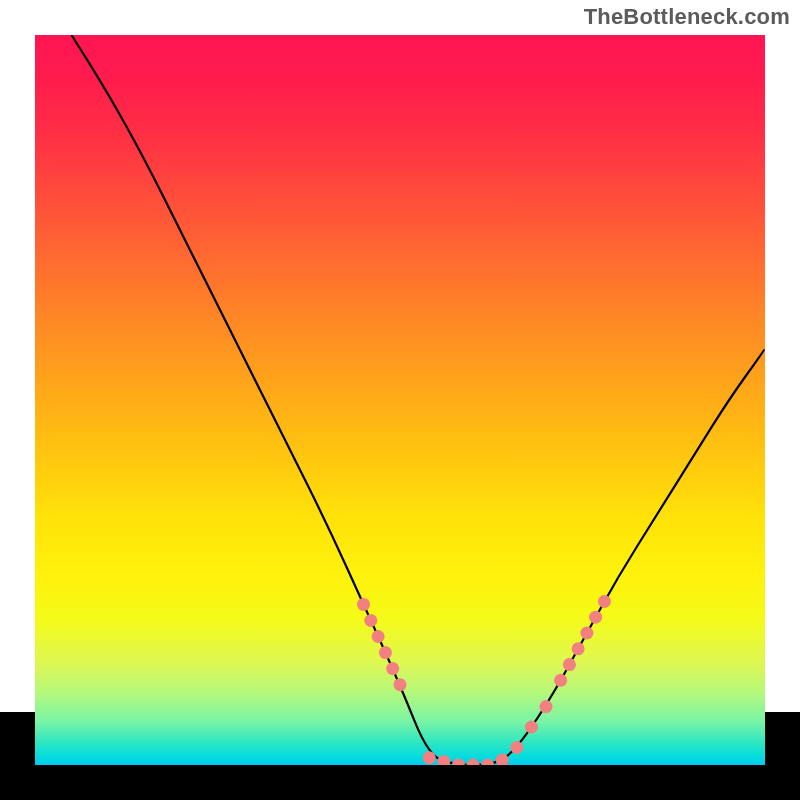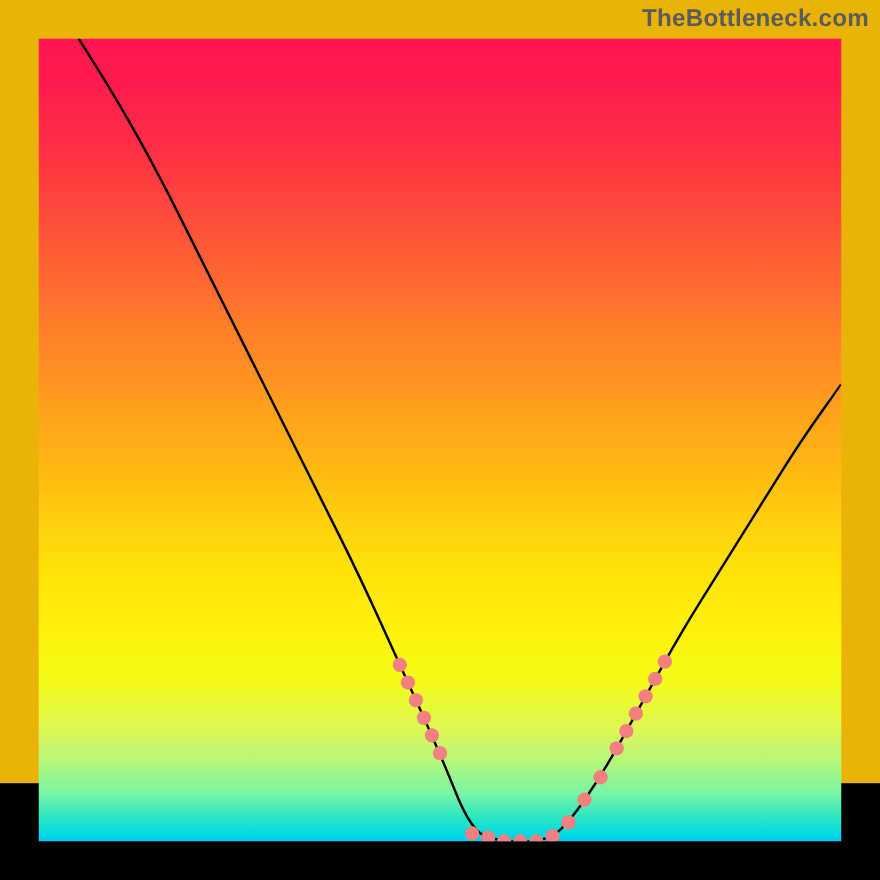--- a/index.html
+++ b/index.html
@@ -8,21 +8,21 @@
     width: 800px;
     height: 800px;
     background: #000;
     overflow: hidden;
     font-family: Arial, Helvetica, sans-serif;
   }
   .frame {
     position: relative;
     width: 800px;
     height: 712px;
-    background: #eab308;
+    background: #ffffff;
   }
   .watermark {
     position: absolute;
     top: 4px;
     right: 10px;
     color: #5b5b5b;
     font-size: 22px;
     font-weight: bold;
     letter-spacing: 0.2px;
     z-index: 5;

